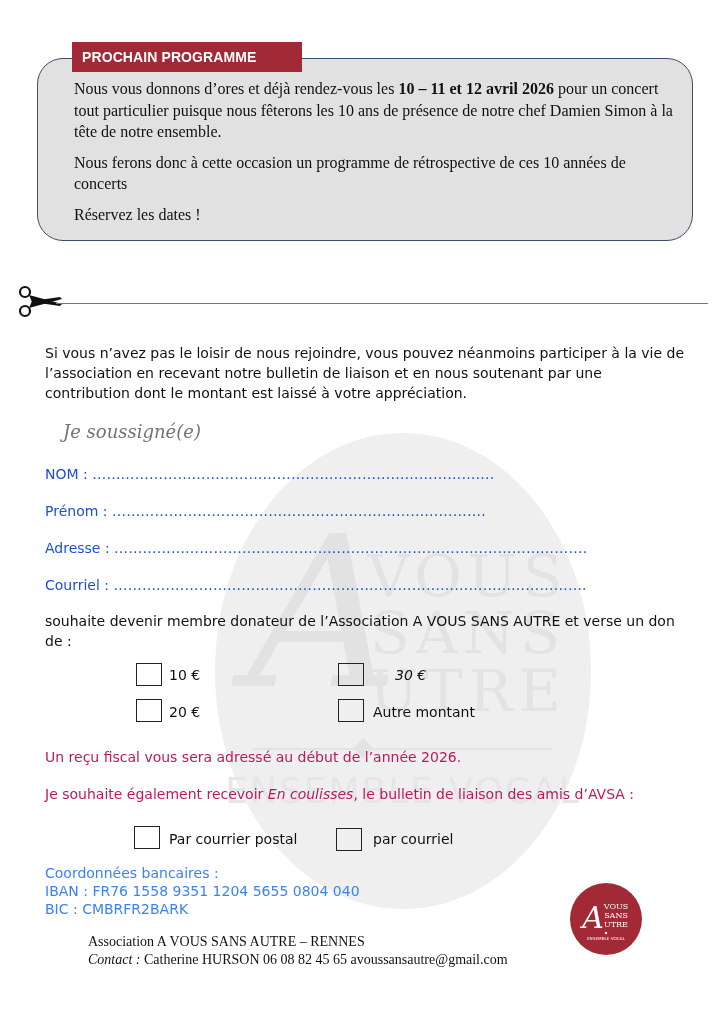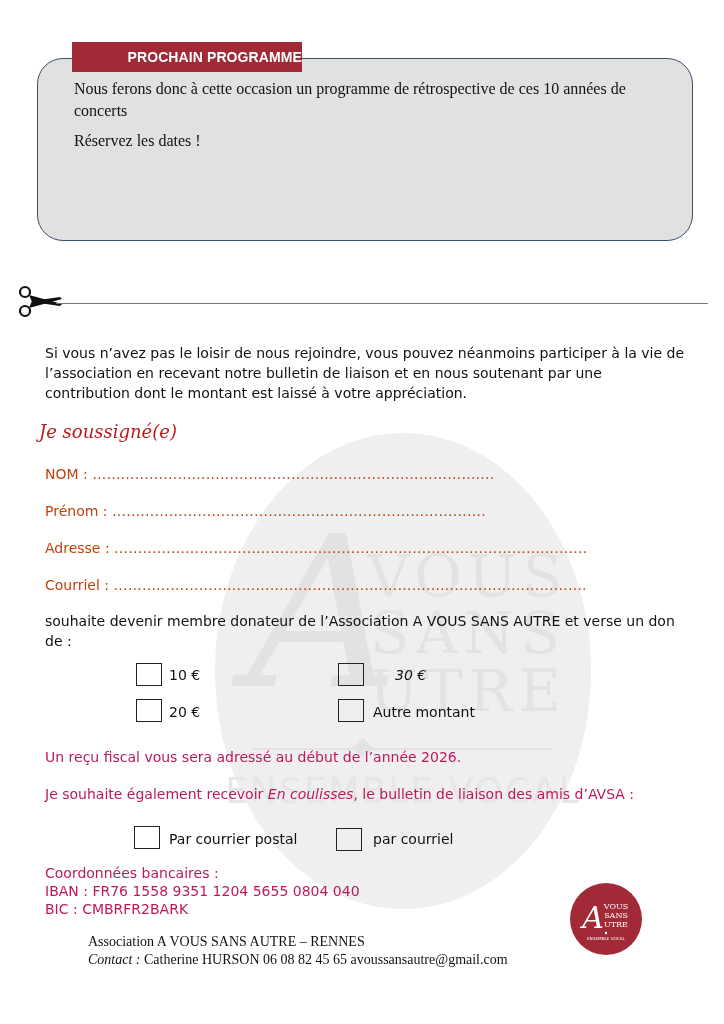--- a/index.html
+++ b/index.html
@@ -8,63 +8,63 @@
 
   
   .prog-box {
     position: absolute; left: 37px; top: 58px; width: 656px; height: 183px;
     background: #e1e1e1; border: 1.5px solid #3c4f6b; border-radius: 26px;
   }
   .prog-tab {
     position: absolute; left: 72px; top: 42px; width: 230px; height: 30px;
     background: #a12a36; color: #fff;
     font-family: "Liberation Sans", sans-serif; font-weight: bold; font-size: 14px;
-    padding: 7px 0 0 10px; letter-spacing: 0.1px; text-align: right;
+    padding: 7px 0 0 10px; letter-spacing: 0.1px;
   }
   .prog-text {
     position: absolute; left: 74px; top: 78px; width: 600px;
     font-family: "Liberation Serif", serif; font-size: 16px; line-height: 21.5px; color: #111;
   }
   .prog-text p { margin-bottom: 9px; }
   .prog-text b { font-weight: bold; }
 
   
   .scissors { position: absolute; left: 16px; top: 285px; width: 48px; height: 34px; }
   .cut-line { position: absolute; left: 56px; top: 303px; width: 652px; height: 1px; background: #777; }
 
   
   .watermark { position: absolute; left: 213px; top: 431px; width: 380px; height: 480px; }
 
   .intro {
     position: absolute; left: 45px; top: 343px; width: 640px;
     font-family: "DejaVu Sans", sans-serif; font-size: 14px; line-height: 20px; color: #111;
   }
   .signed {
-    position: absolute; left: 39px; top: 421px;
-    font-family: "DejaVu Serif", serif; font-style: italic; font-size: 18px; color: #b91c1c;
+    position: absolute; left: 63px; top: 421px;
+    font-family: "DejaVu Serif", serif; font-style: italic; font-size: 18px; color: #737373;
   }
   .field {
     position: absolute; left: 45px;
-    font-family: "DejaVu Sans", sans-serif; font-size: 14px; color: #c2410c; white-space: nowrap;
+    font-family: "DejaVu Sans", sans-serif; font-size: 14px; color: #1d4ed8; white-space: nowrap;
   }
   .field .dots { letter-spacing: 0.2px; }
 
   .donor {
     position: absolute; left: 45px; top: 611px; width: 640px;
     font-size: 14px; line-height: 20px;
   }
 
   .cb { position: absolute; width: 26px; height: 23px; border: 1.3px solid #222; background: transparent; }
   .cb-label { position: absolute; font-size: 14px; color: #111; white-space: nowrap; }
 
   .text-line { position: absolute; left: 45px; font-size: 14px; color: #be185d; white-space: nowrap; }
   .text-line i { font-style: italic; }
 
   .bank {
-    position: absolute; left: 45px; top: 864px; font-size: 14px; line-height: 18px; color: #be185d;
+    position: absolute; left: 45px; top: 864px; font-size: 14px; line-height: 18px; color: #3b82f6;
   }
   .footer {
     position: absolute; left: 45px; top: 933px;
     font-family: "Liberation Serif", serif; font-size: 14px; line-height: 18px; color: #111; margin-left: 43px;
   }
   .footer i { font-style: italic; }
 
   .logo { position: absolute; left: 569px; top: 882px; width: 74px; height: 74px; }
 </style>
 </head>
@@ -77,20 +77,21 @@
   <text x="255" y="222" font-family="DejaVu Serif, serif" font-size="58" fill="#e3e3e3" text-anchor="middle" letter-spacing="6">SANS</text>
   <text x="255" y="280" font-family="DejaVu Serif, serif" font-size="58" fill="#e3e3e3" text-anchor="middle" letter-spacing="6">UTRE</text>
   <line x1="40" y1="318" x2="340" y2="318" stroke="#e3e3e3" stroke-width="2"></line>
   <rect x="143" y="310" width="14" height="14" transform="rotate(45 150 317)" fill="#e3e3e3"></rect>
   <text x="190" y="372" font-family="DejaVu Sans, sans-serif" font-size="36" fill="#e6e6e6" text-anchor="middle" letter-spacing="2">ENSEMBLE VOCAL</text>
 </svg>
 
 <div class="prog-box"></div>
 <div class="prog-tab">PROCHAIN PROGRAMME</div>
 <div class="prog-text">
+  <p><span>Nous vous donnons d’ores et déjà rendez-vous les </span><b>10 – 11 et 12 avril 2026</b><span>  pour un concert tout particulier puisque nous fêterons les 10 ans de présence de notre chef Damien Simon à la tête de notre ensemble.</span></p>
   <p>Nous ferons donc à cette occasion un programme de rétrospective de ces 10 années de concerts</p>
   <p>Réservez les dates !</p>
 </div>
 
 <svg class="scissors" viewBox="0 0 48 34">
   <circle cx="9" cy="7" r="5" fill="none" stroke="#111" stroke-width="2.2"></circle>
   <circle cx="9" cy="26" r="5" fill="none" stroke="#111" stroke-width="2.2"></circle>
   <path d="M13 10 L46 19 L44 21 L16 17 Z" fill="#111"></path>
   <path d="M13 23 L46 14 L44 12 L16 16 Z" fill="#111"></path>
 </svg>

